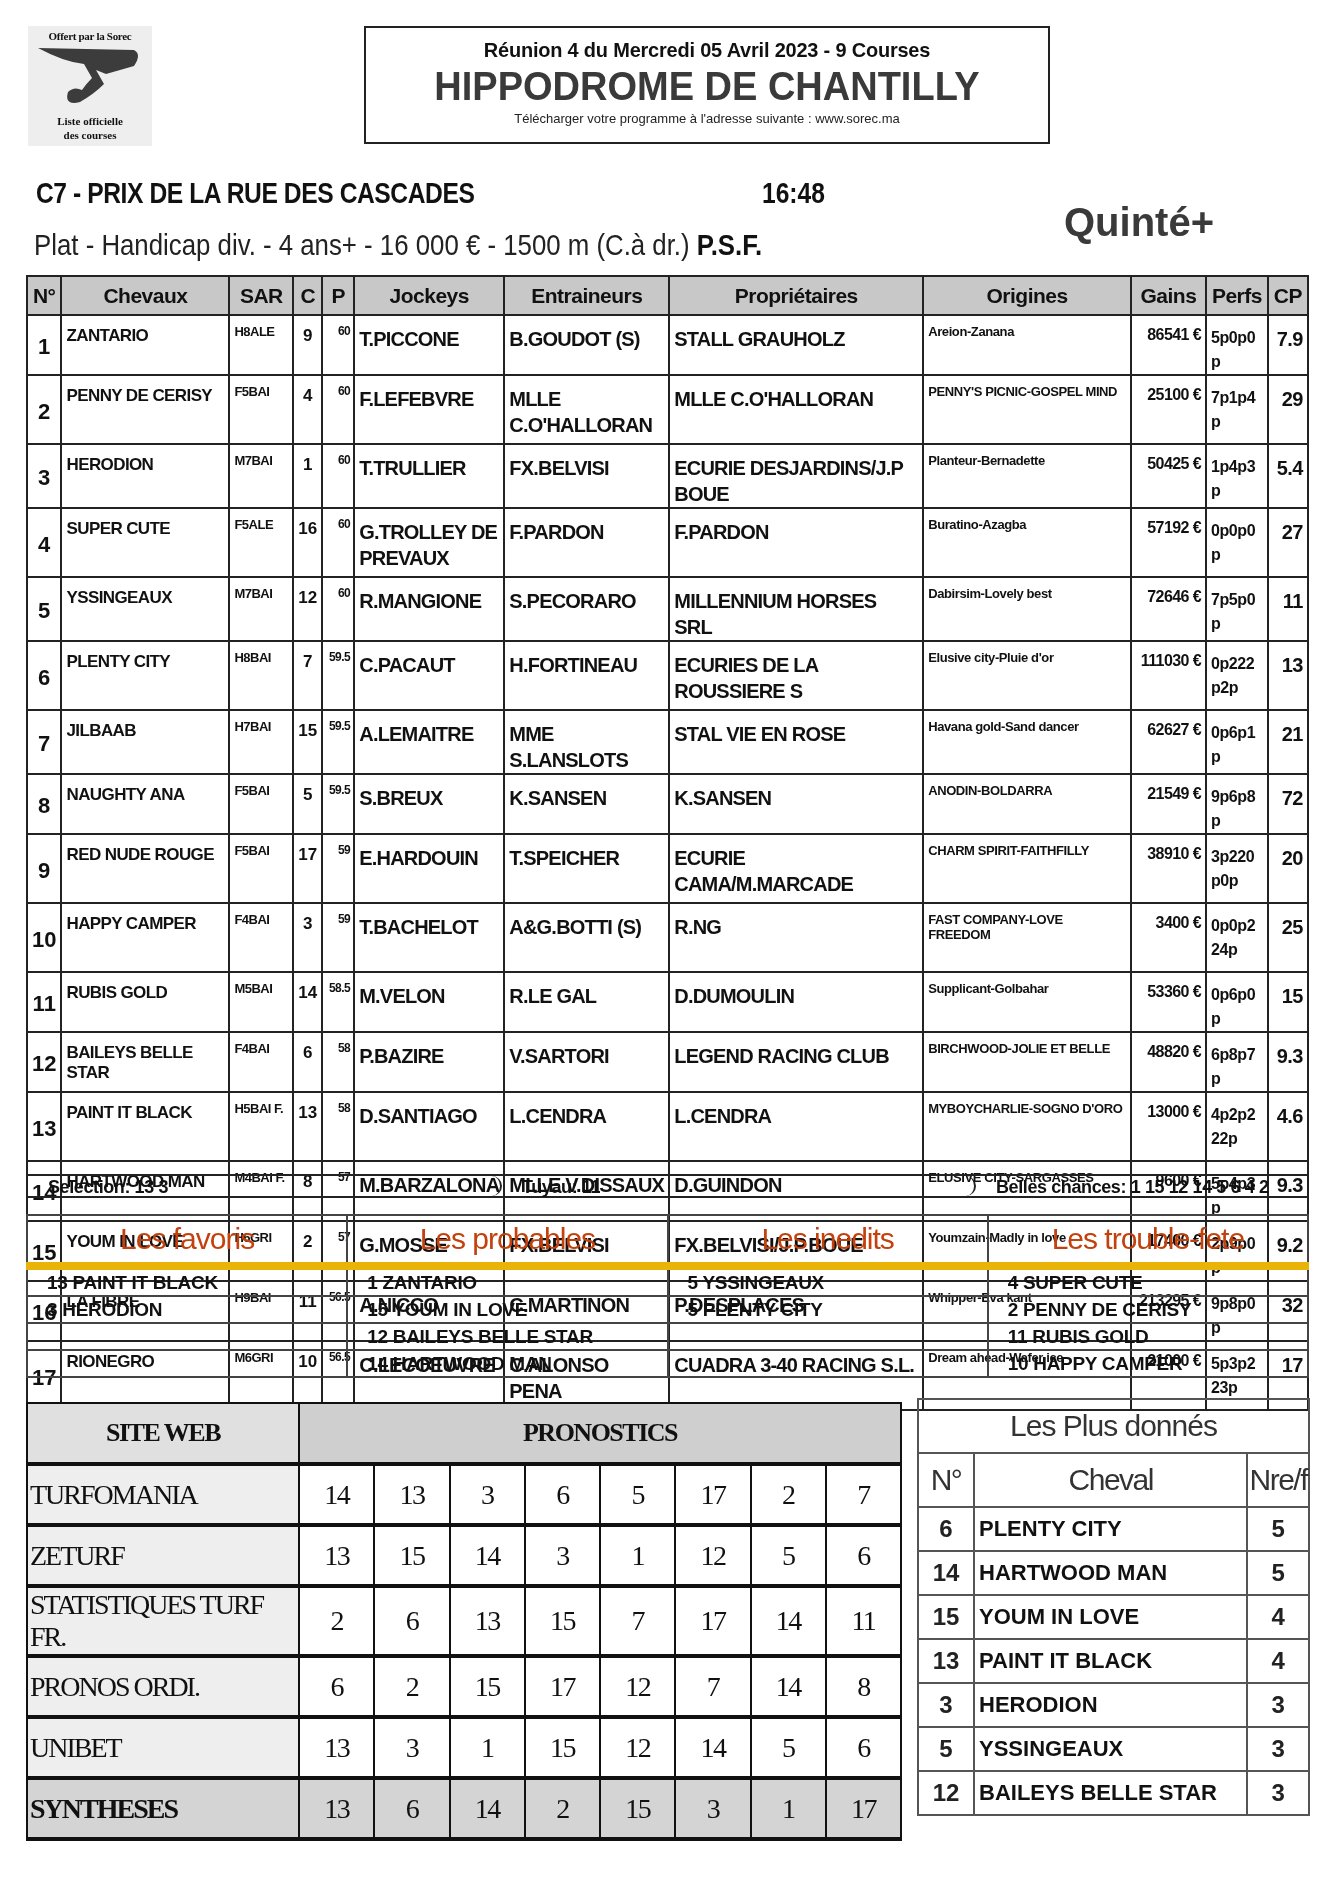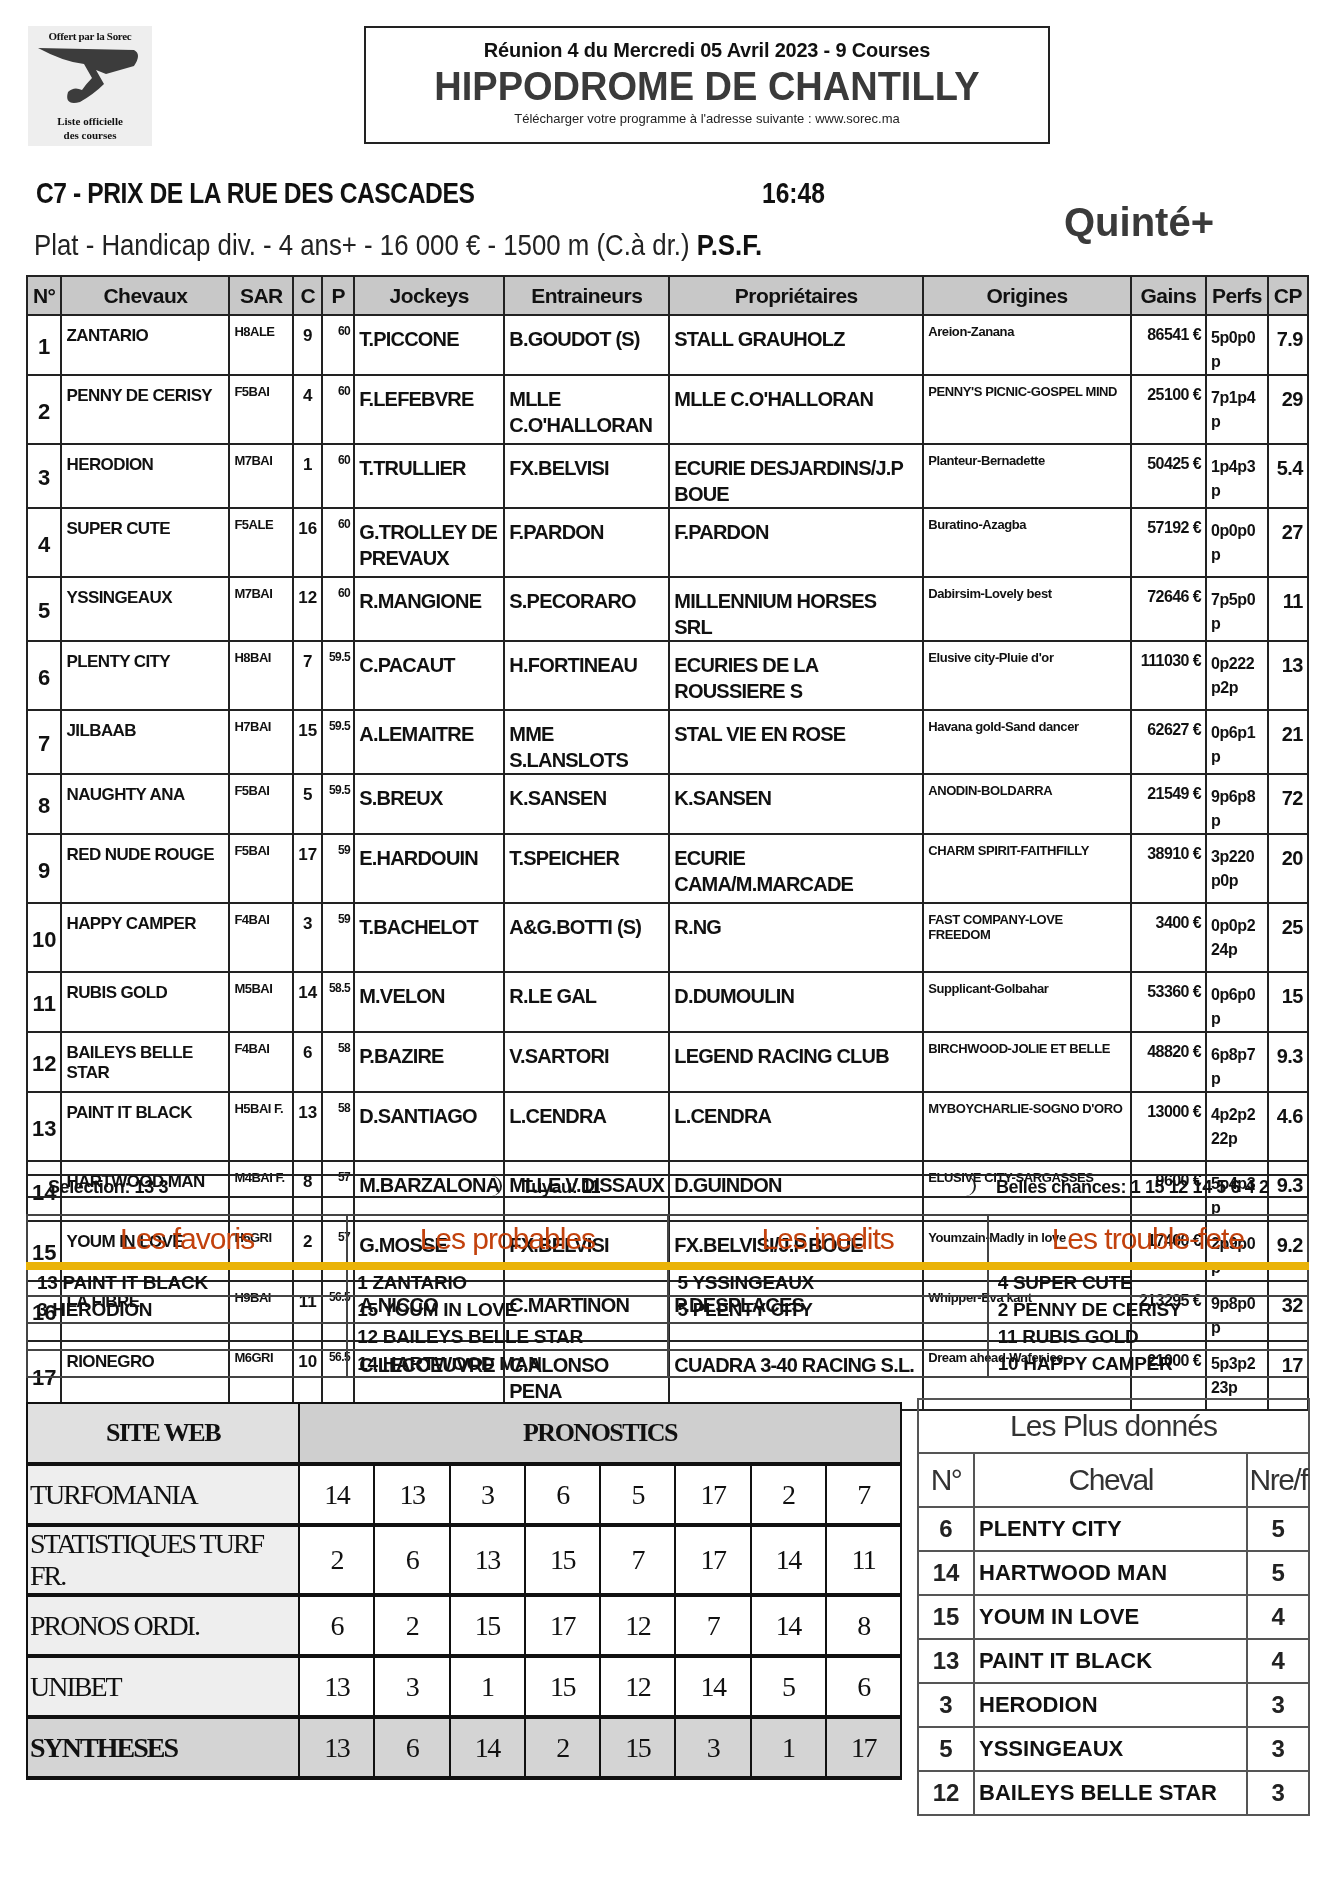--- a/index.html
+++ b/index.html
@@ -47,21 +47,21 @@
   
   #selection { left: 26px; top: 1174px; width: 1283px; height: 24px; border: 2px solid #222; box-sizing: border-box; display: flex; font-size: 18px; font-weight: bold; }
   #selection > div { padding: 1px 20px; letter-spacing: -0.4px; border-radius: 10px; }
   #selection .s1 { width: 432px; border-right: 2px solid #222; }
   #selection .s2 { width: 432px; border-right: 2px solid #222; }
 
   
   #favorites { left: 26px; top: 1214px; width: 1283px; }
   #favorites th, #favorites td { border: 2px solid #444; width: 25%; }
   #favorites th { font-size: 30px; font-weight: normal; color: #c2410c; height: 44px; transform: none; letter-spacing: -1px; border-bottom: 8px solid #eab308; }
-  #favorites td { font-size: 19px; font-weight: bold; height: 25px; padding: 0 9px; letter-spacing: -0.3px; }
+  #favorites td { font-size: 19px; font-weight: bold; height: 25px; padding: 0 19px; letter-spacing: -0.3px; }
 
   
   #prono { left: 26px; top: 1402px; width: 876px; font-family: Liberation Serif, serif; }
   #prono th, #prono td { border: 2px solid #111; }
   #prono th { background: #cfcfcf; font-size: 26px; height: 56px; font-weight: bold; letter-spacing: -1.5px; }
   #prono th.site { width: 268px; background: #e0e0e0; }
   #prono td { height: 55px; text-align: center; font-size: 28px; letter-spacing: -1.5px; background: #fff; }
   #prono td.site { text-align: left; font-size: 28px; background: #eeeeee; padding-left: 2px; letter-spacing: -2px; }
   #prono tr.synth td { background: #d4d4d4; }
   #prono tr.synth td.site { font-weight: bold; }
@@ -431,20 +431,31 @@
         <td>14</td>
         <td>13</td>
         <td>3</td>
         <td>6</td>
         <td>5</td>
         <td>17</td>
         <td>2</td>
         <td>7</td>
       </tr>
       <tr>
+        <td class="site">ZETURF</td>
+        <td>13</td>
+        <td>15</td>
+        <td>14</td>
+        <td>3</td>
+        <td>1</td>
+        <td>12</td>
+        <td>5</td>
+        <td>6</td>
+      </tr>
+      <tr>
         <td class="site">STATISTIQUES TURF FR.</td>
         <td>2</td>
         <td>6</td>
         <td>13</td>
         <td>15</td>
         <td>7</td>
         <td>17</td>
         <td>14</td>
         <td>11</td>
       </tr>

